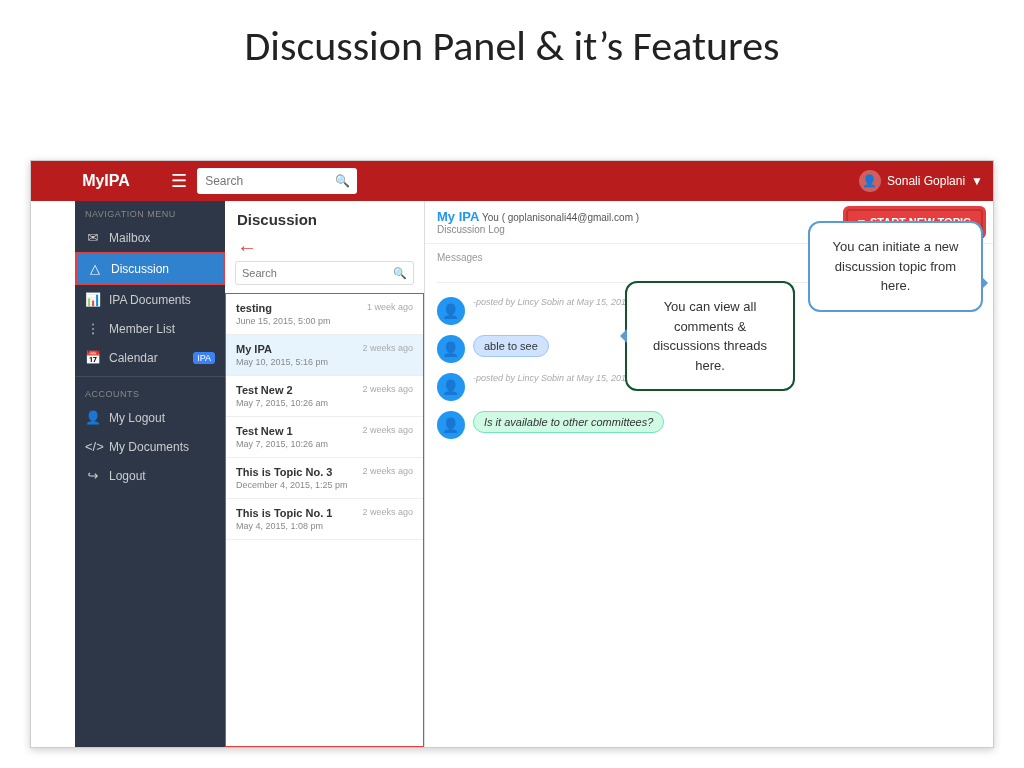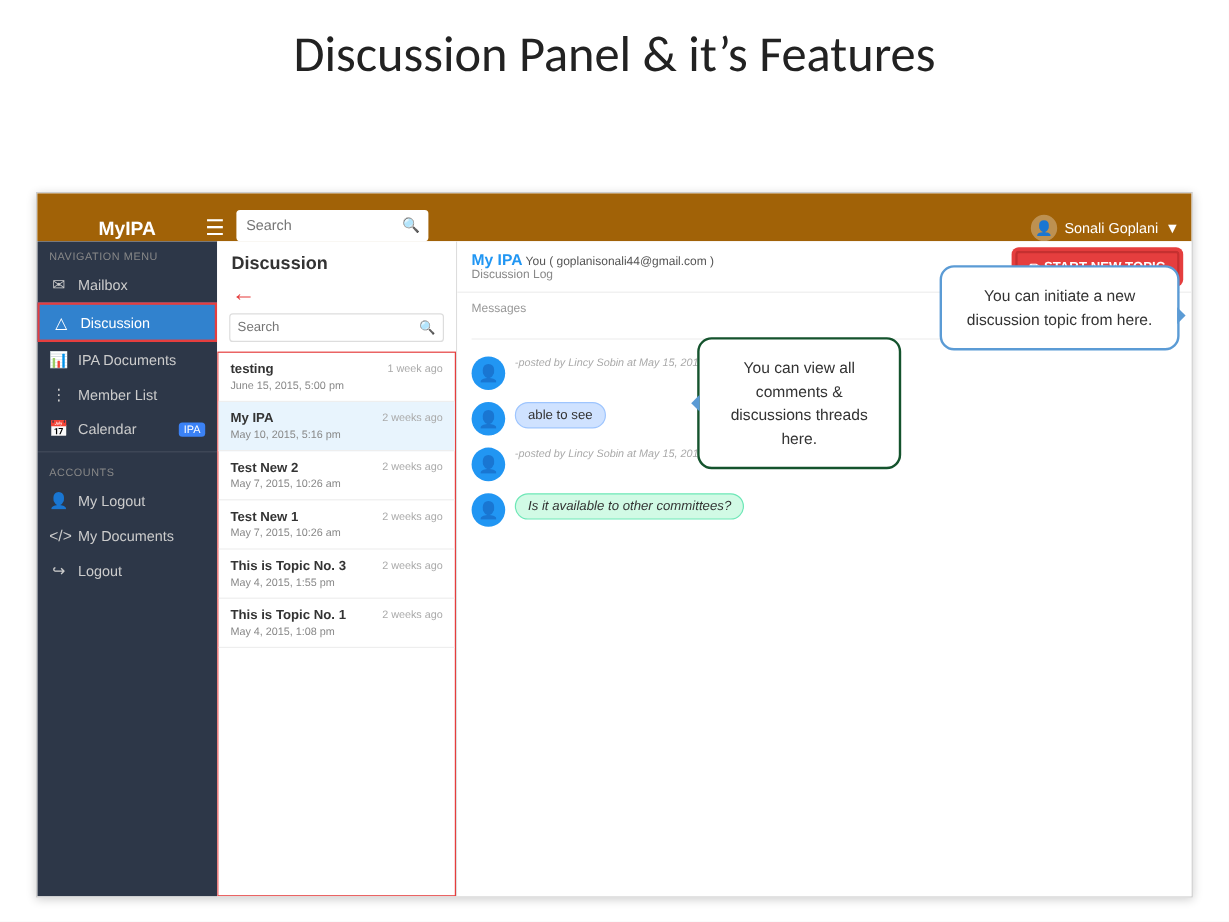--- a/index.html
+++ b/index.html
@@ -31,24 +31,24 @@
       bottom: 20px;
       border: 1px solid #ccc;
       display: flex;
       flex-direction: column;
       overflow: hidden;
       box-shadow: 0 2px 8px rgba(0,0,0,0.2);
     }
 
     
     .top-bar {
-      background: #a16207;
+      background: #b91c1c;
       height: 40px;
       display: flex;
-      align-items: flex-end;
+      align-items: center;
       padding: 0 10px;
       flex-shrink: 0;
     }
     .top-bar-brand {
       color: #fff;
       font-weight: bold;
       font-size: 16px;
       width: 130px;
       text-align: center;
     }
@@ -98,20 +98,21 @@
       justify-content: center;
       font-size: 12px;
       color: #fff;
     }
 
     
     .main-content {
       display: flex;
       flex: 1;
       overflow: hidden;
+      margin-left: 44px;
     }
 
     
     .sidebar {
       width: 150px;
       background: #2d3748;
       flex-shrink: 0;
       display: flex;
       flex-direction: column;
       font-size: 12px;
@@ -499,21 +500,21 @@
 
             <div class="discussion-list-item">
               <span class="discussion-list-item-ago">2 weeks ago</span>
               <div class="discussion-list-item-title">Test New 1</div>
               <div class="discussion-list-item-date">May 7, 2015, 10:26 am</div>
             </div>
 
             <div class="discussion-list-item">
               <span class="discussion-list-item-ago">2 weeks ago</span>
               <div class="discussion-list-item-title">This is Topic No. 3</div>
-              <div class="discussion-list-item-date">May 4, 2015, 1:55 pm</div>
+              <div class="discussion-list-item-date">December 4, 2015, 1:25 pm</div>
             </div>
 
             <div class="discussion-list-item">
               <span class="discussion-list-item-ago">2 weeks ago</span>
               <div class="discussion-list-item-title">This is Topic No. 1</div>
               <div class="discussion-list-item-date">May 4, 2015, 1:08 pm</div>
             </div>
           </div>
         </div>
 
@@ -569,21 +570,21 @@
 
           <div class="callout-overlay">
 
             <div class="bubble-left" style="top: 80px; left: 200px; width: 170px; font-size: 13px;">
               <span>You can view  all
 comments  &amp;
 discussions threads
 here.</span>
             </div>
 
-            <div class="bubble-right" style="top: 20px; right: 10px; width: 200px; font-size: 13px;">
+            <div class="bubble-right" style="top: 20px; right: 10px; width: 175px; font-size: 13px;">
               <span>You can initiate a
 new discussion topic
 from here.</span>
             </div>
 
           </div>
 
         </div>
 
       </div>

